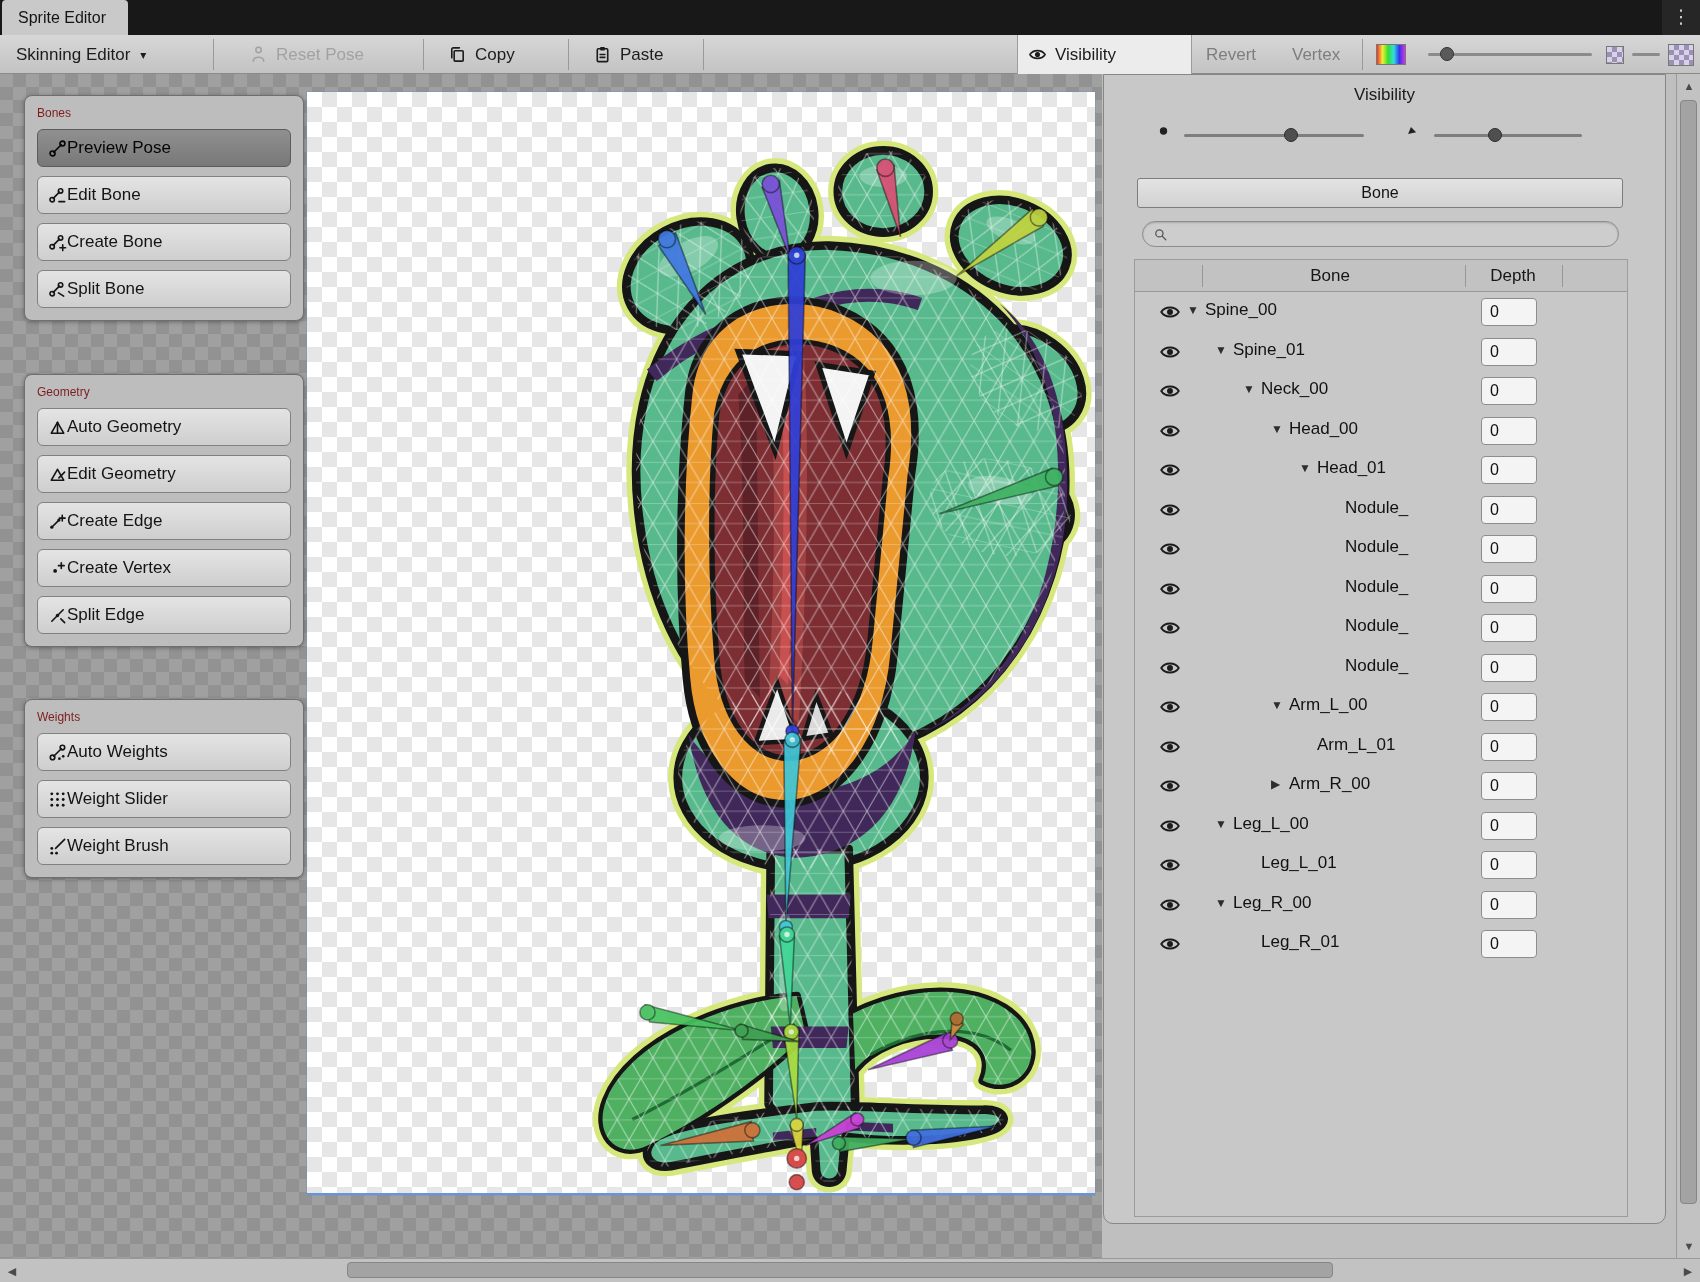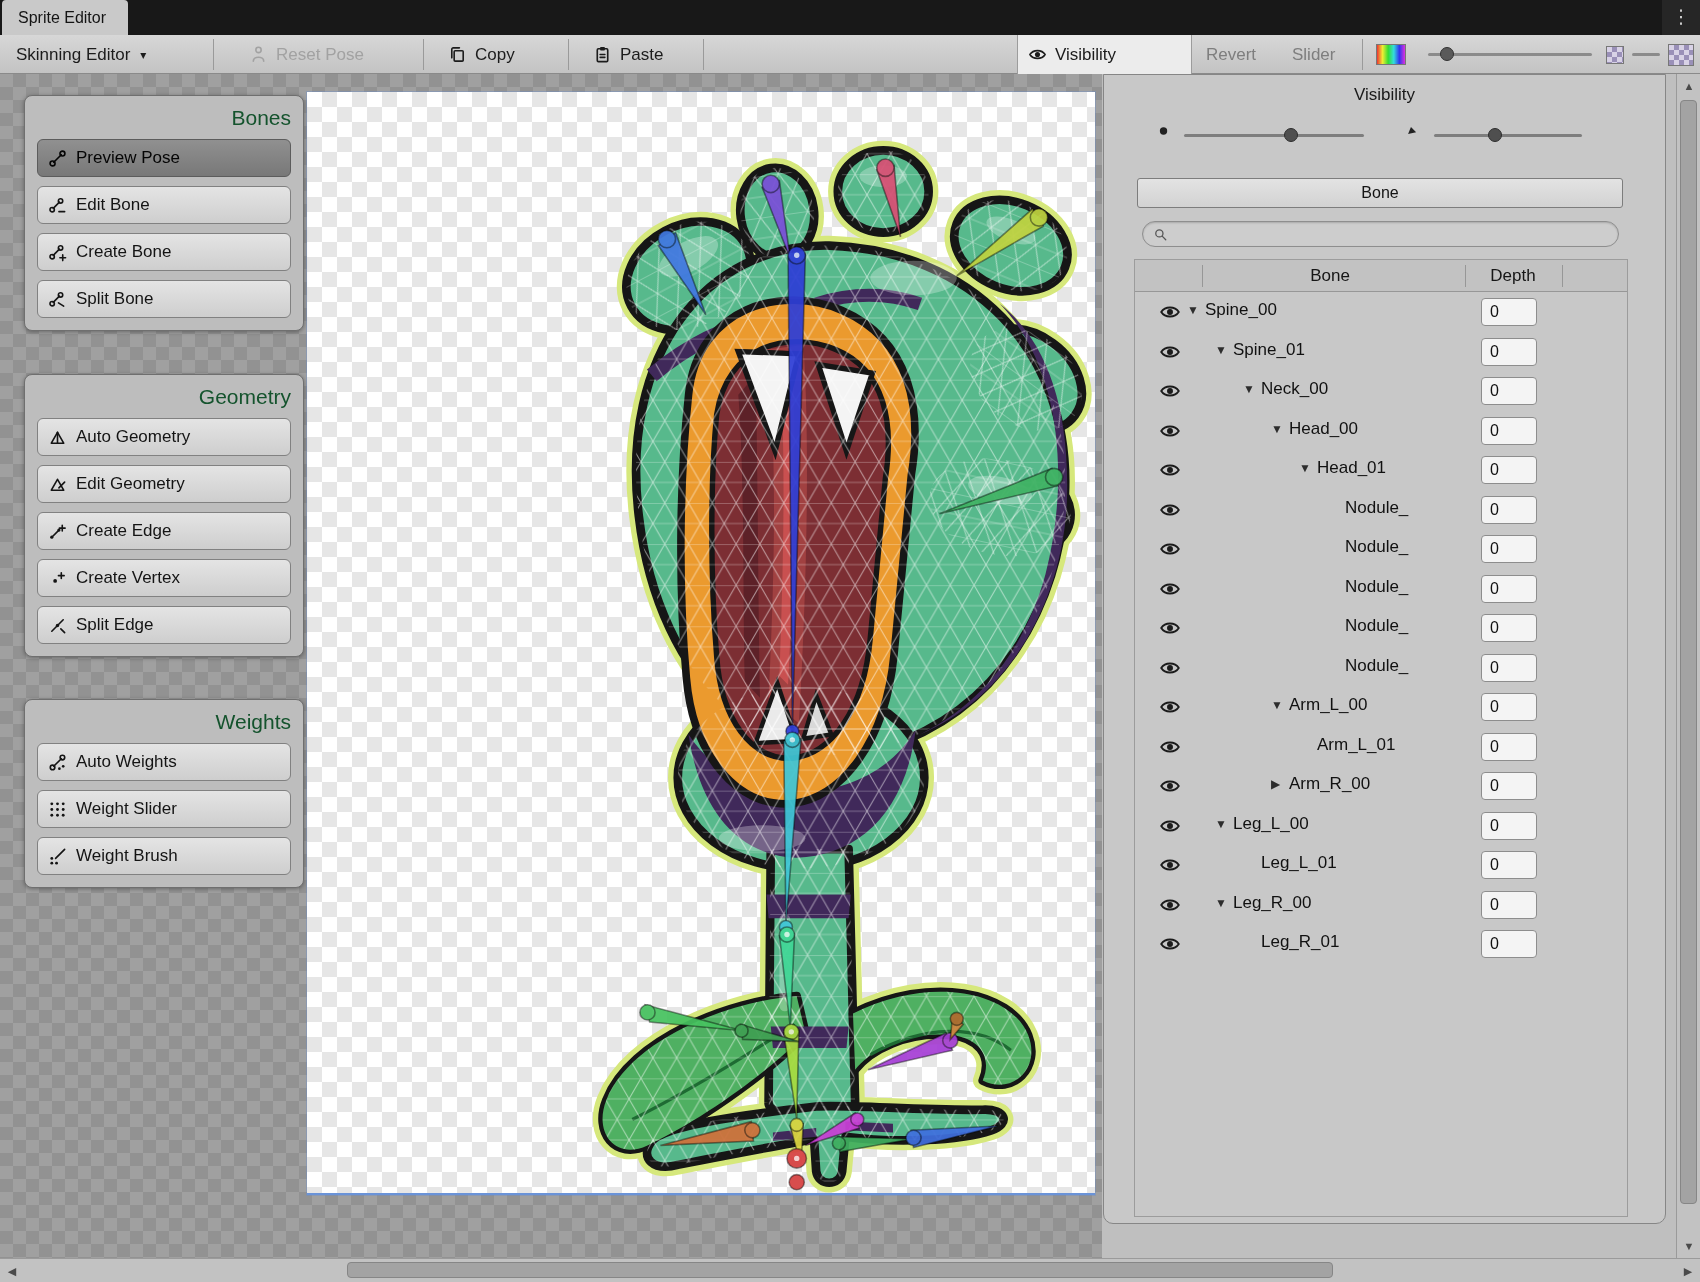--- a/index.html
+++ b/index.html
@@ -47,22 +47,22 @@
     background-color:#ffffff;
     background-image:linear-gradient(45deg,#e6e6e6 25%,transparent 25%,transparent 75%,#e6e6e6 75%),
                      linear-gradient(45deg,#e6e6e6 25%,transparent 25%,transparent 75%,#e6e6e6 75%);
     background-size:30px 30px; background-position:0 0,15px 15px;
     border-bottom:2px solid #6a93d8; outline:1px solid rgba(100,140,210,.35); }
   #texture svg { position:absolute; inset:0; width:100%; height:100%; }
 
   
   .panel { position:absolute; width:280px; background:#bdbdbd; border:1px solid #6f6f6f;
     border-radius:8px; padding:8px 12px 12px; box-shadow:0 1px 4px rgba(0,0,0,.35); }
-  .p-title { text-align:right; font-size:21px; color:#14532d; margin:2px 0 8px; }
-  .p-btn { display:flex; align-items:center; gap:9px; height:38px; margin-top:9px;
+  .p-title { text-align:left; font-size:12px; color:#7f1d1d; margin:2px 0 8px; }
+  .p-btn { display:flex; align-items:center; height:38px; margin-top:9px;
     background:linear-gradient(#e4e4e4,#cecece); border:1px solid #818181; border-radius:6px;
     font-size:17px; color:#141414; padding:0 10px; width:100%; cursor:default; }
   .p-btn.active { background:linear-gradient(#909090,#787878); border-color:#5c5c5c; color:#050505; }
   .ic { width:19px; height:19px; flex:0 0 auto; stroke:currentColor; fill:none;
     stroke-width:1.7; stroke-linecap:round; stroke-linejoin:round; }
 
   
   #vispanel { position:absolute; left:1102px; top:74px; width:574px; height:1184px; background:#bfbfbf; }
   .vp-box { position:absolute; left:1px; top:0; width:563px; height:1150px; background:#c8c8c8;
     border:1px solid #868686; border-radius:0 0 10px 10px; }
@@ -260,21 +260,21 @@
     <div class="tb-item tb-vis" style="left:1017px; width:175px">
       <svg class="ic">
           <use href="#i-eye"></use>
         </svg>
       <span>Visibility</span>
     </div>
     <div class="tb-item tb-dim" style="left:1196px">
       <span>Revert</span>
     </div>
     <div class="tb-item tb-dim" style="left:1282px">
-      <span>Slider</span>
+      <span>Vertex</span>
     </div>
     <div class="tb-sep" style="left:1362px"></div>
     <div class="swatch sw-rgb"></div>
     <div class="tb-track" style="left:1428px; width:164px"></div>
     <div class="tb-knob" style="left:1440px"></div>
     <div class="swatch sw-chk"></div>
     <div class="tb-track" style="left:1632px; width:28px"></div>
     <div class="swatch sw-chk2"></div>
   </div>
 

